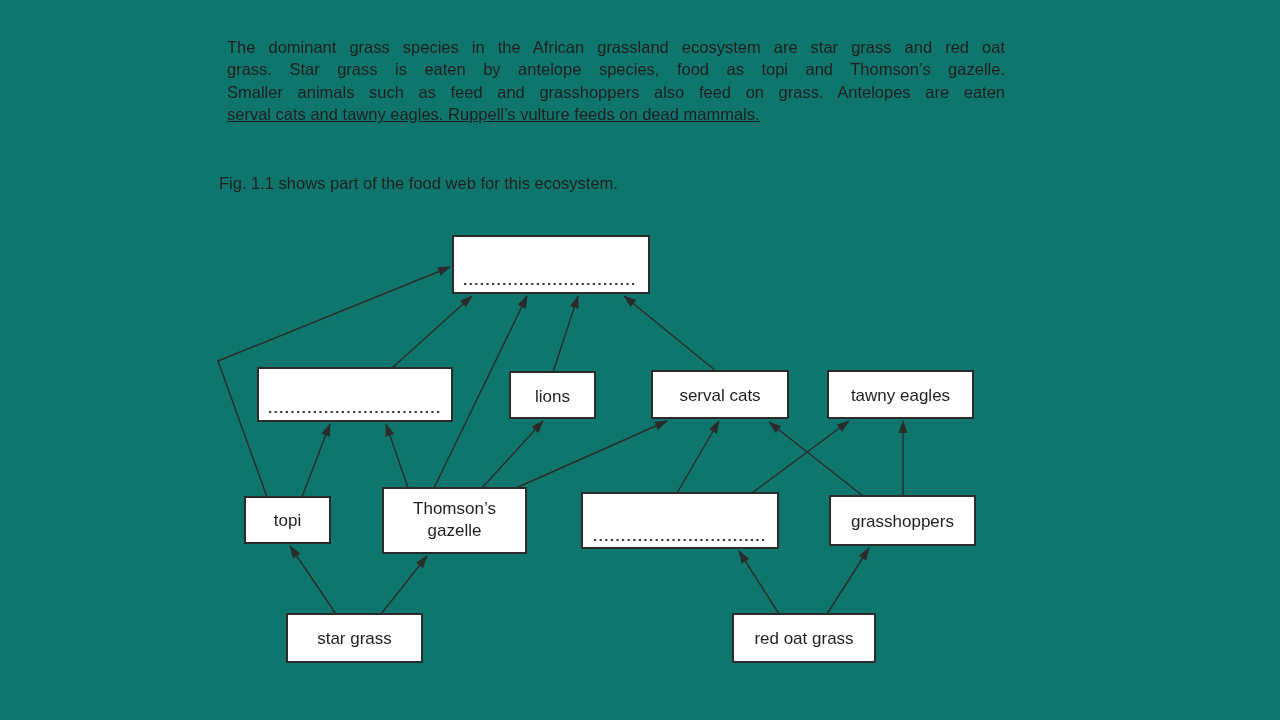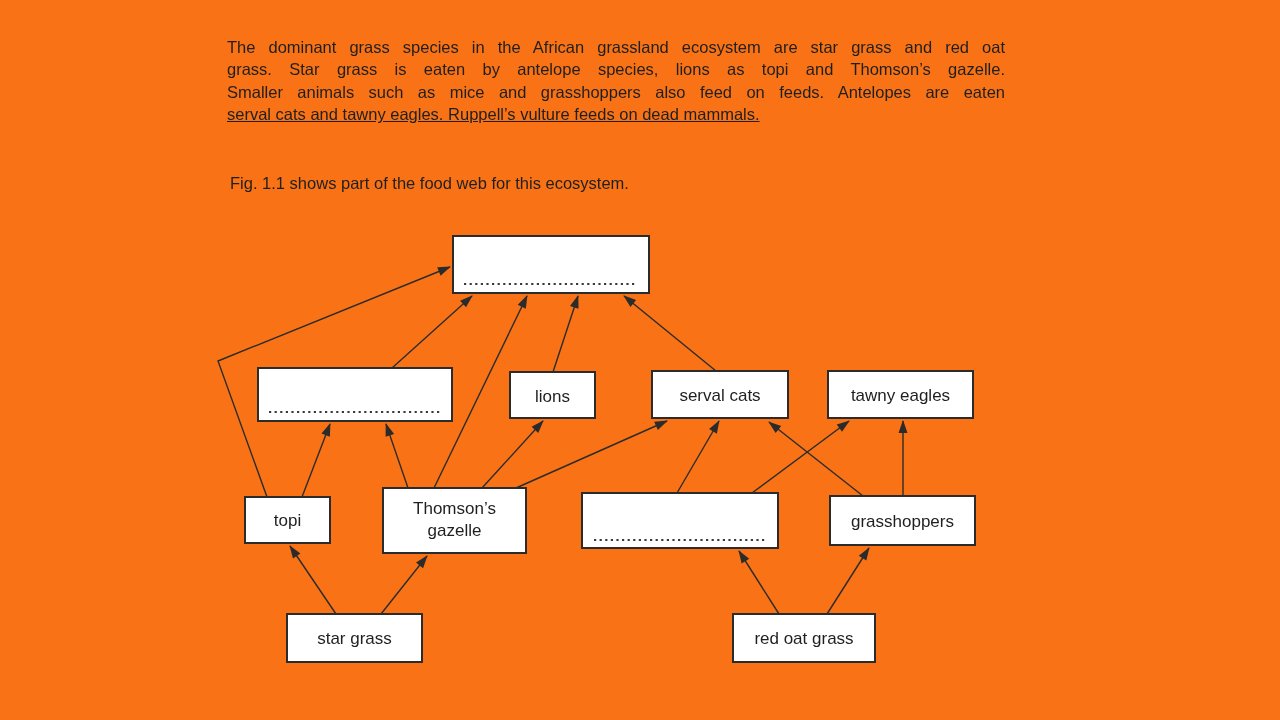--- a/index.html
+++ b/index.html
@@ -1,56 +1,56 @@
 <!DOCTYPE html>
 <html><head>
 <meta charset="utf-8">
 <style>
   html, body { margin: 0; padding: 0; background: #ffffff; }
   .canvas {
     position: relative;
     width: 1280px;
     height: 720px;
-    background: #f97316;
+    background: #0f766e;
     font-family: "Liberation Sans", sans-serif;
     color: #1f1f1f;
     overflow: hidden;
   }
   .intro {
     position: absolute;
     left: 227px;
     top: 36px;
     width: 778px;
     font-size: 16.5px;
     line-height: 22.4px;
   }
   .jline { text-align: justify; text-align-last: justify; }
   .jline.last { text-align-last: left; text-decoration: underline; }
   .caption {
     position: absolute;
-    left: 230px;
+    left: 219px;
     top: 172px;
     font-size: 16.5px;
     line-height: 22px;
   }
   svg.diagram { position: absolute; left: 0; top: 0; }
   .node-rect { fill: #ffffff; stroke: #2b2b2b; stroke-width: 2; }
   .node-label { font-family: "Liberation Sans", sans-serif; font-size: 17px; fill: #1f1f1f; text-anchor: middle; }
   .edge { stroke: #2b2b2b; stroke-width: 1.4; fill: none; }
   .dotted { stroke: #3a3a3a; stroke-width: 2.2; stroke-dasharray: 2.2 3.4; }
 </style>
 </head>
 <body>
 
 <div class="canvas">
 
   <div class="intro">
     <div class="jline">The dominant grass species in the African grassland ecosystem are star grass and red oat</div>
-    <div class="jline">grass. Star grass is eaten by antelope species, lions as topi and Thomson’s gazelle.</div>
-    <div class="jline">Smaller animals such as mice and grasshoppers also feed on feeds. Antelopes are eaten</div>
+    <div class="jline">grass. Star grass is eaten by antelope species, food as topi and Thomson’s gazelle.</div>
+    <div class="jline">Smaller animals such as feed and grasshoppers also feed on grass. Antelopes are eaten</div>
     <div class="jline last">serval cats and tawny eagles. Ruppell’s vulture feeds on dead mammals.</div>
   </div>
 
   <div class="caption">Fig. 1.1 shows part of the food web for this ecosystem.</div>
 
   <svg class="diagram" width="1280" height="720" viewBox="0 0 1280 720">
     <defs>
       <marker id="arrow" markerUnits="userSpaceOnUse" markerWidth="16" markerHeight="12" refX="13" refY="5" orient="auto">
         <path d="M1,0.5 L14,5 L1,9.5 Z" fill="#2b2b2b"></path>
       </marker>

